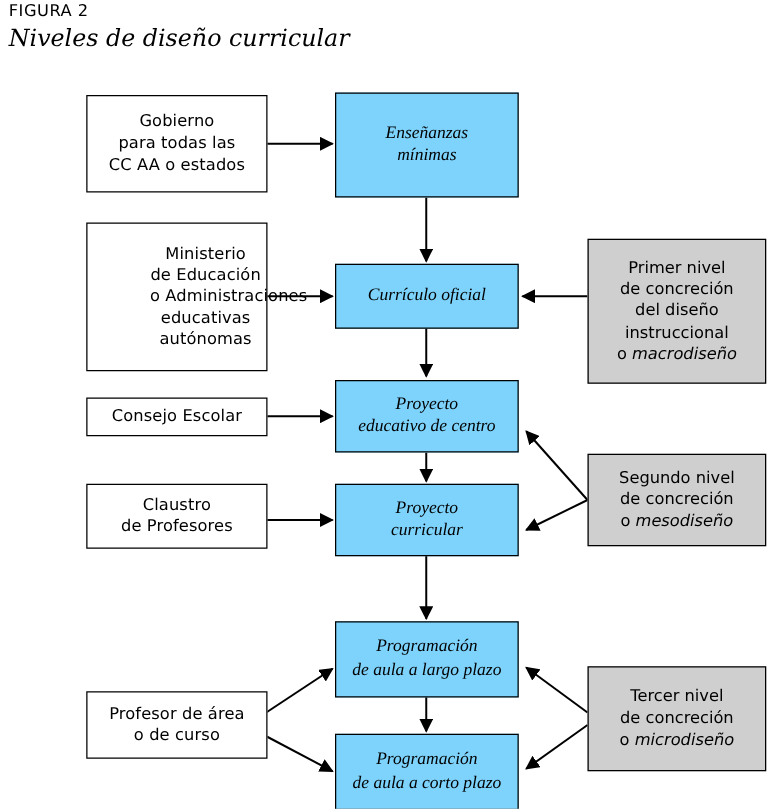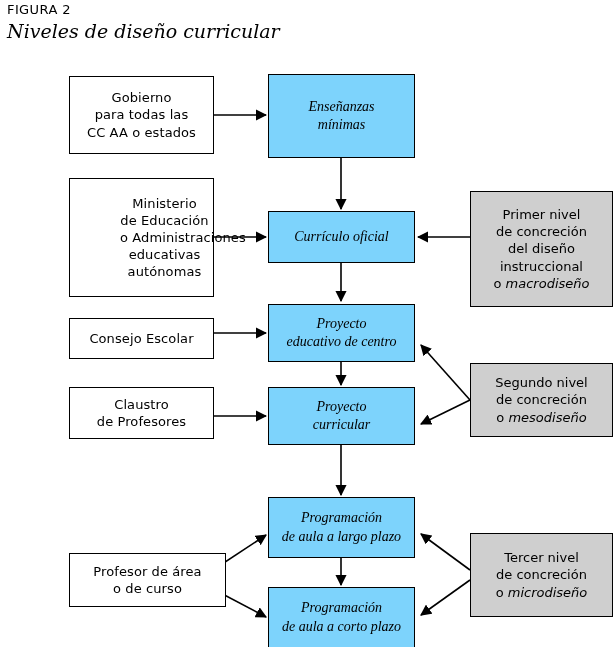--- a/index.html
+++ b/index.html
@@ -150,34 +150,34 @@
   <div class="node node-white" style="left:69px; top:178px; width:145px; height:119px;padding-left:46px;">
     <div class="lines">
       <span class="ln">Ministerio</span>
       <span class="ln">de Educación</span>
       <span class="ln">o Administraciones</span>
       <span class="ln">educativas</span>
       <span class="ln">autónomas</span>
     </div>
   </div>
 
-  <div class="node node-white" style="left:69px; top:318px; width:145px; height:41px;">
+  <div class="node node-white" style="left:69px; top:318px; width:145px; height:31px;">
     <div class="lines">
       <span class="ln">Consejo Escolar</span>
     </div>
   </div>
 
   <div class="node node-white" style="left:69px; top:387px; width:145px; height:52px;">
     <div class="lines">
       <span class="ln">Claustro</span>
       <span class="ln">de Profesores</span>
     </div>
   </div>
 
-  <div class="node node-white" style="left:69px; top:553px; width:157px; height:54px;justify-content:flex-end;">
+  <div class="node node-white" style="left:69px; top:553px; width:145px; height:54px;justify-content:flex-end;">
     <div class="lines">
       <span class="ln">Profesor de área</span>
       <span class="ln">o de curso</span>
     </div>
   </div>
 
   <div class="node node-gray" style="left:268px; top:74px; width:147px; height:84px;">
     <div class="lines">
       <span class="ln">Enseñanzas</span>
       <span class="ln">mínimas</span>

